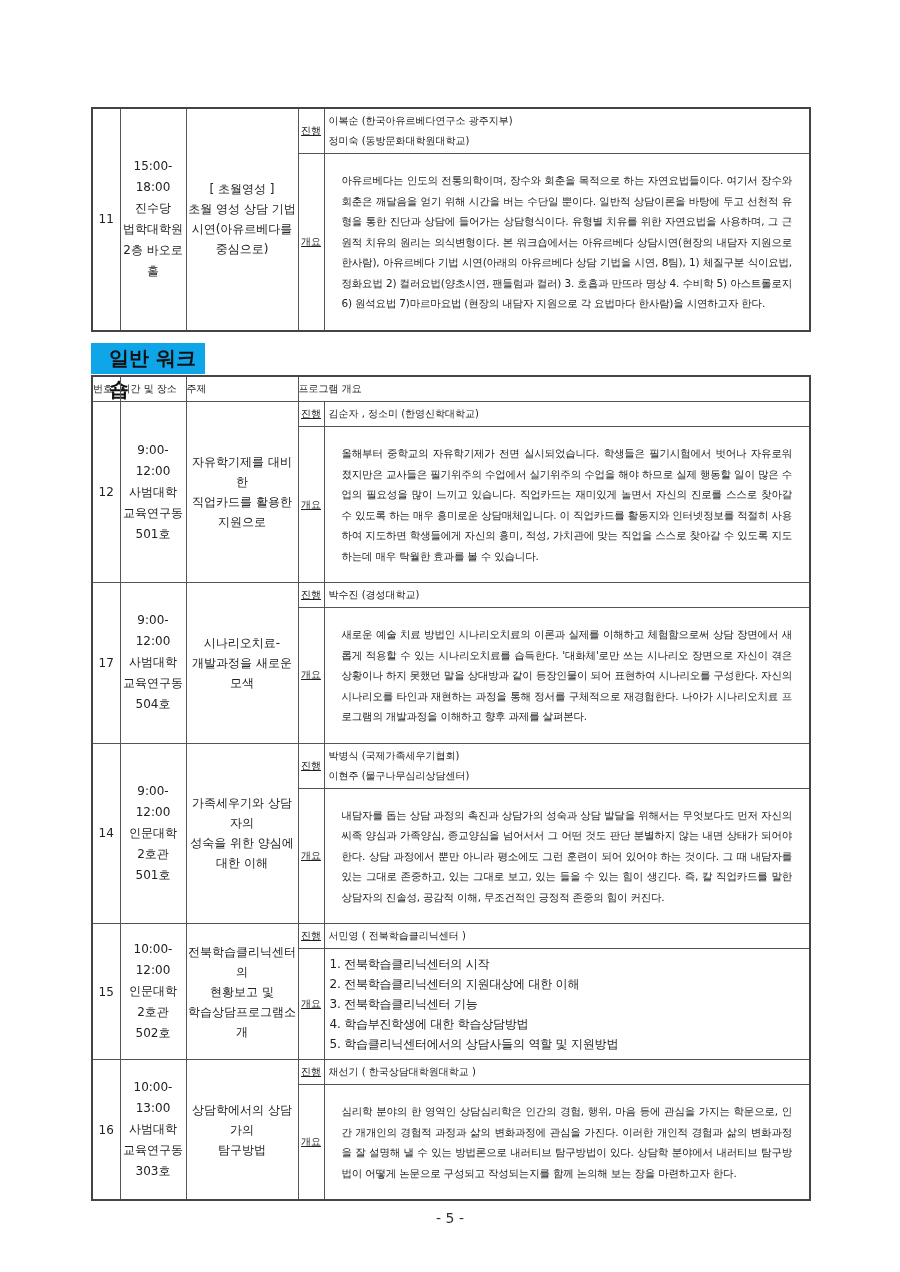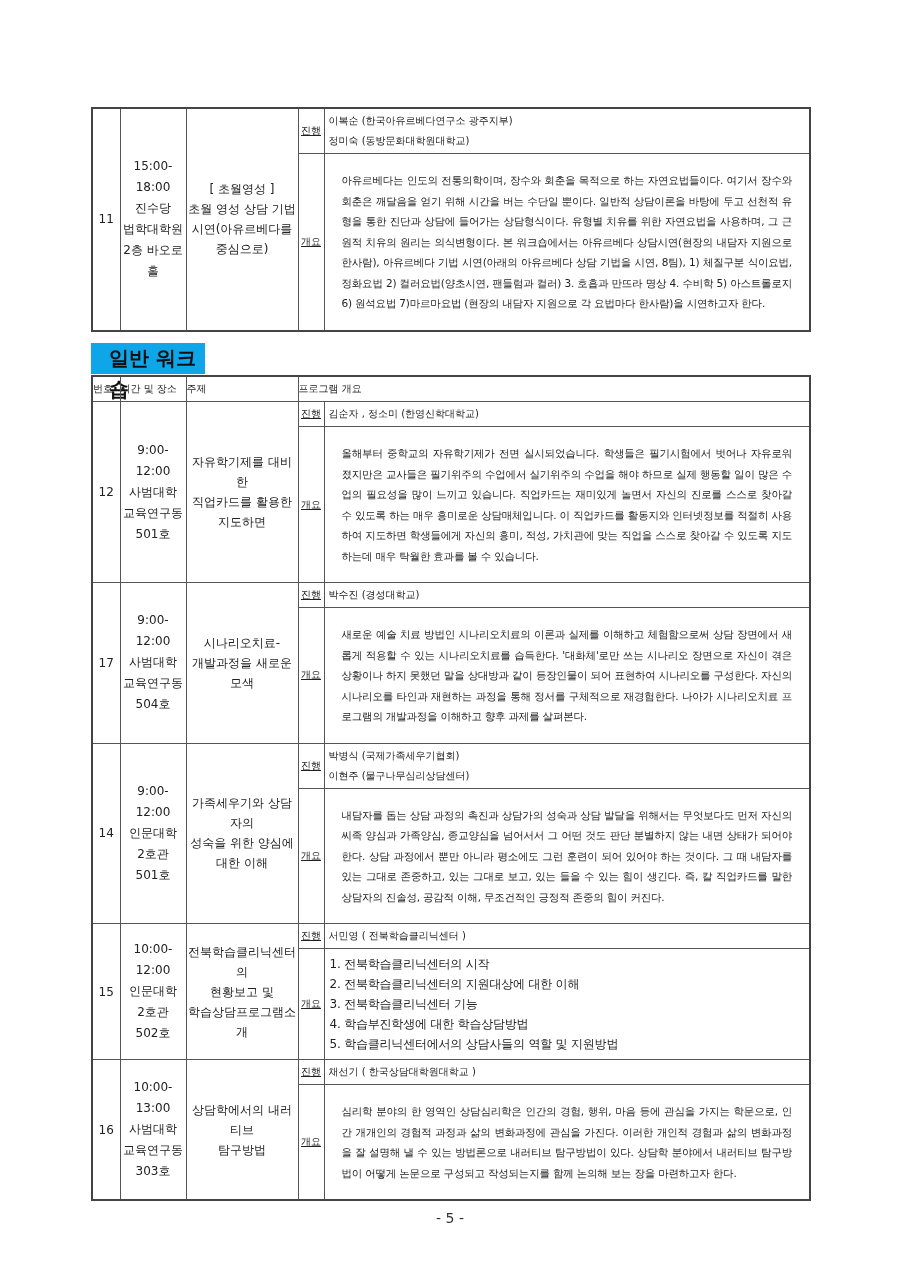--- a/index.html
+++ b/index.html
@@ -82,21 +82,21 @@
     <td class="num" rowspan="2">12</td>
     <td class="place" rowspan="2">
       <div>9:00-12:00</div>
       <div>사범대학</div>
       <div>교육연구동</div>
       <div>501호</div>
     </td>
     <td class="topic" rowspan="2">
       <div>자유학기제를 대비한</div>
       <div>직업카드를 활용한</div>
-      <div>지도하면</div>
+      <div>지원으로</div>
     </td>
     <td class="lab" style="height:21px;">진행</td>
     <td class="pres">
           <div>김순자 , 정소미 (한영신학대학교)</div>
         </td>
   </tr>
   <tr>
     <td class="lab" style="height:128px;">개요</td>
     <td class="desc">
           <p>올해부터 중학교의 자유학기제가 전면 실시되었습니다. 학생들은 필기시험에서 벗어나 자유로워졌지만은 교사들은 필기위주의 수업에서 실기위주의 수업을 해야 하므로 실제 행동할 일이 많은 수업의 필요성을 많이 느끼고 있습니다. 직업카드는 재미있게 놀면서 자신의 진로를 스스로 찾아갈 수 있도록 하는 매우 흥미로운 상담매체입니다. 이 직업카드를 활동지와 인터넷정보를 적절히 사용하여 지도하면 학생들에게 자신의 흥미, 적성, 가치관에 맞는 직업을 스스로 찾아갈 수 있도록 지도하는데 매우 탁월한 효과를 볼 수 있습니다.</p>
@@ -185,21 +185,21 @@
 
   <tr>
     <td class="num" rowspan="2">16</td>
     <td class="place" rowspan="2">
       <div>10:00-13:00</div>
       <div>사범대학</div>
       <div>교육연구동</div>
       <div>303호</div>
     </td>
     <td class="topic" rowspan="2">
-      <div>상담학에서의 내러티브</div>
+      <div>상담학에서의 상담가의</div>
       <div>탐구방법</div>
     </td>
     <td class="lab" style="height:21px;">진행</td>
     <td class="pres">
           <div>채선기 ( 한국상담대학원대학교 )</div>
         </td>
   </tr>
   <tr>
     <td class="lab" style="height:114px;">개요</td>
     <td class="desc">

